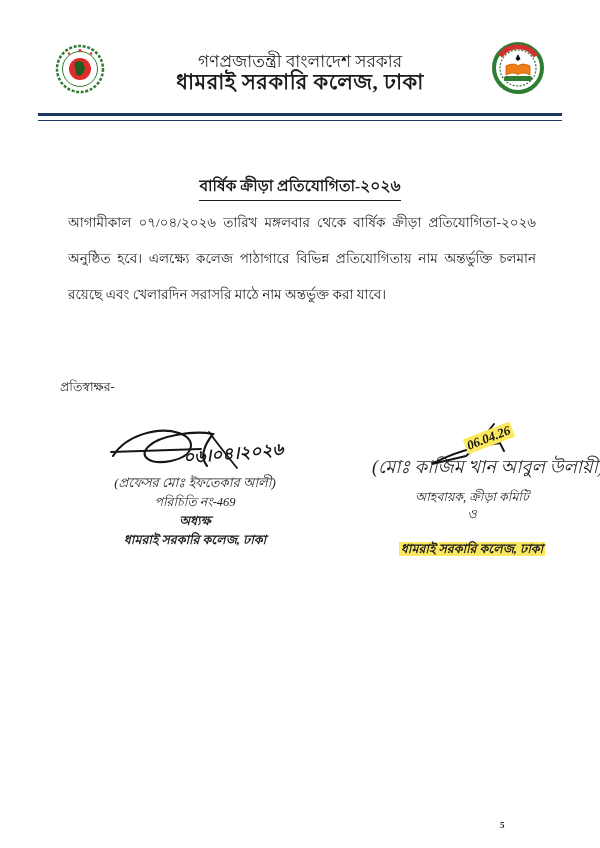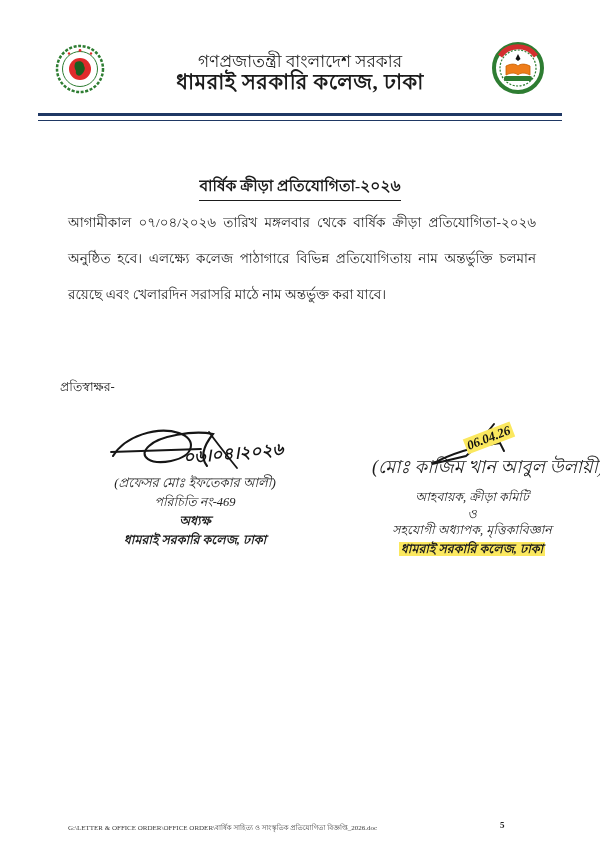--- a/index.html
+++ b/index.html
@@ -93,20 +93,18 @@
   <div class="abs sig-block sig-right">
     <div class="scribble" style="left:52px;top:0;">
       <svg width="105" height="46" viewBox="0 0 105 46">
         <path d="M70 4 C62 14,52 28,42 36 L8 44 C30 32,54 26,76 23 L80 31" fill="none" stroke="#161616" stroke-width="2" stroke-linecap="round"></path>
       </svg>
     </div>
     <div class="abs hand hl" style="left:92px;top:10px;font-size:13px;transform:rotate(-21deg);">06.04.26</div>
     <div class="sig-line" style="top:33px;font-size:18px;">(মোঃ কাজিম খান আবুল উলায়ী)</div>
     <div class="sig-line" style="top:68px;">আহবায়ক, ক্রীড়া কমিটি</div>
     <div class="sig-line" style="top:85px;">ও</div>
-    <div class="sig-line" style="top:101px;">সহযোগী অধ্যাপক, মৃত্তিকাবিজ্ঞান</div>
     <div class="sig-line bold" style="top:120px;"><span class="hl">ধামরাই সরকারি কলেজ, ঢাকা</span></div>
   </div>
 
-  <div class="abs footer-path">G:\LETTER &amp; OFFICE ORDER\OFFICE ORDER\বার্ষিক সাহিত্য ও সাংস্কৃতিক প্রতিযোগিতা বিজ্ঞপ্তি_2026.doc</div>
   <div class="abs footer-page">5</div>
 
 </div>
 
 </body></html>

